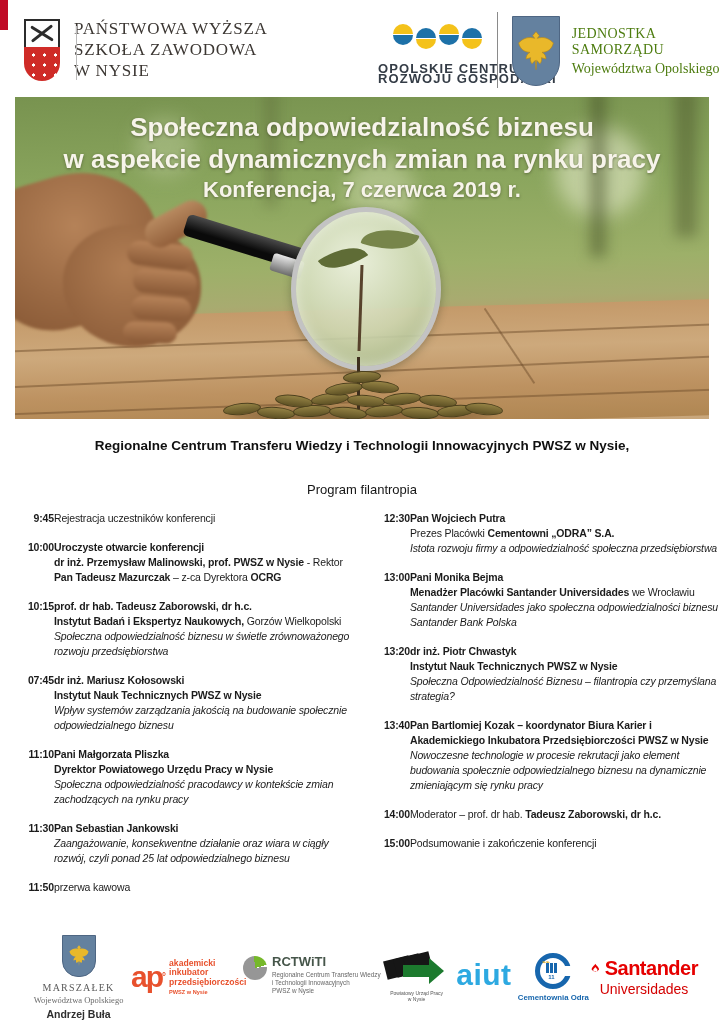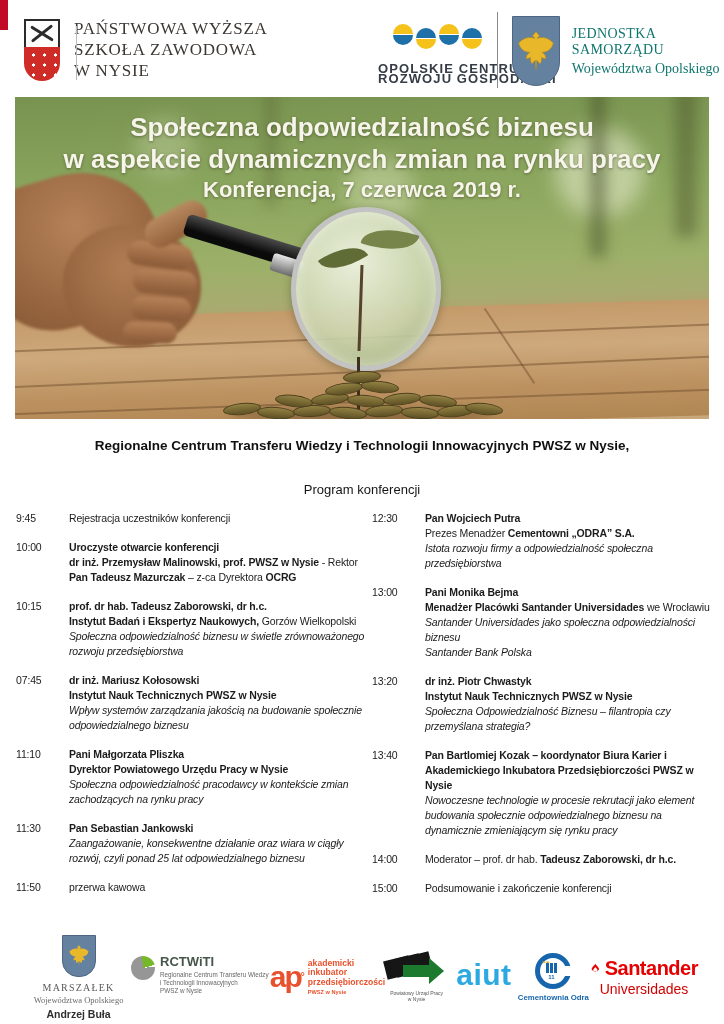--- a/index.html
+++ b/index.html
@@ -23,21 +23,21 @@
   .ocrg-arcs{display:flex;justify-content:center;gap:3px;height:34px;align-items:flex-start;}
   .arcpair{display:flex;flex-direction:column;align-items:center;}
   .arc{width:20px;height:10px;}
   .arc-up{border-radius:10px 10px 0 0;}
   .arc-dn{border-radius:0 0 10px 10px;margin-top:1px;}
   .c-y{background:#f4c21a;}
   .c-b{background:#1d71a8;}
   .ocrg-caption{margin-top:6px;font-size:13px;font-weight:bold;letter-spacing:1.1px;color:#343c46;line-height:10px;white-space:nowrap;}
   .jst-block{position:absolute;left:512px;top:16px;display:flex;align-items:center;}
   .op-shield{width:54px;height:68px;background:#64819f;border:1px solid #4e6683;border-radius:0 0 27px 27px;display:flex;align-items:center;justify-content:center;margin-right:12px;}
-  .jst-text{font-family:"Liberation Serif",serif;color:#0f766e;}
+  .jst-text{font-family:"Liberation Serif",serif;color:#4d7c0f;}
   .jst-l1{font-size:14px;letter-spacing:0.4px;}
   .jst-l2{font-size:14px;margin-top:3px;}
   
   .hero{position:absolute;left:15px;top:97px;width:694px;height:322px;overflow:hidden;background:#8aa25c;}
   .hero .bg{position:absolute;inset:-10px;background:
       linear-gradient(178deg,#76914e 0%,#8ba65e 30%,#9db069 52%,#a8ab70 62%,#bb9a6b 70%,#c7a274 78%,#c9a87e 100%);}
   .blob{position:absolute;border-radius:50%;filter:blur(10px);}
   .trunk{position:absolute;filter:blur(7px);}
   .wood{position:absolute;left:-20px;right:-20px;bottom:-6px;height:116px;transform:rotate(-1.6deg);
     background:linear-gradient(180deg,#c49a6a 0%,#cda97c 35%,#bd9261 70%,#b08753 100%);}
@@ -73,22 +73,22 @@
   .ht3{font-size:22px;line-height:30px;}
   
   .venue{position:absolute;left:0;right:0;top:436px;text-align:center;font-weight:bold;font-size:13.5px;line-height:19px;color:#101010;}
   .prog-heading{position:absolute;left:0;right:0;top:482px;text-align:center;font-size:13px;color:#151515;}
   
   .program{position:absolute;left:16px;top:511px;width:702px;display:flex;}
   .pcol{box-sizing:border-box;}
   .pcol0{width:356px;}
   .pcol1{width:346px;}
   .prog-item{display:flex;margin-bottom:14px;font-size:10.5px;letter-spacing:-0.15px;line-height:15px;}
-  .prog-time{width:38px;flex-shrink:0;font-weight:normal;}
-  .prog-lines{flex:1;max-width:308px;margin-left:15px;}
+  .prog-time{width:38px;flex-shrink:0;font-weight:bold;text-align:right;}
+  .prog-lines{flex:1;max-width:308px;}
   .f-p{font-weight:normal;}
   .f-b{font-weight:bold;}
   .f-i{font-style:italic;}
   .f-bi{font-style:italic;font-weight:bold;}
   
   .footer{position:absolute;left:0;right:0;top:930px;height:94px;display:flex;align-items:center;justify-content:space-between;padding:0 26px;}
   .flogo{text-align:center;}
   .marszalek{width:106px;}
   .m-shield{width:32px;height:40px;background:#64819f;border:1px solid #4e6683;border-radius:0 0 16px 16px;margin:0 auto 5px;display:flex;align-items:center;justify-content:center;}
   .m-t1{font-family:"Liberation Serif",serif;font-size:10px;letter-spacing:1.2px;color:#5a5a5a;}
@@ -239,21 +239,21 @@
   <div class="hero-title">
     <div class="ht1">Społeczna odpowiedzialność biznesu</div>
     <div class="ht2">w aspekcie dynamicznych zmian na rynku pracy</div>
     <div class="ht3">Konferencja, 7 czerwca 2019 r.</div>
   </div>
 </div>
 
 <div class="venue">
   <div>Regionalne Centrum Transferu Wiedzy i Technologii Innowacyjnych PWSZ w Nysie,</div>
 </div>
-<div class="prog-heading">Program konferencji</div>
+<div class="prog-heading">Program filantropia</div>
 
 <div class="program">
   <div class="pcol pcol0">
       <div class="prog-item">
         <div class="prog-time">9:45</div>
         <div class="prog-lines">
           <div class="prog-line"><span class="f-p">Rejestracja uczestników konferencji</span></div>
         </div>
       </div>
       <div class="prog-item">
@@ -300,21 +300,21 @@
         <div class="prog-lines">
           <div class="prog-line"><span class="f-p">przerwa kawowa</span></div>
         </div>
       </div>
     </div>
   <div class="pcol pcol1">
       <div class="prog-item">
         <div class="prog-time">12:30</div>
         <div class="prog-lines">
           <div class="prog-line"><span class="f-b">Pan Wojciech Putra</span></div>
-          <div class="prog-line"><span class="f-p">Prezes Menadżer </span><span class="f-b">Cementowni „ODRA” S.A.</span></div>
+          <div class="prog-line"><span class="f-p">Prezes Placówki </span><span class="f-b">Cementowni „ODRA” S.A.</span></div>
           <div class="prog-line"><span class="f-i">Istota rozwoju firmy a odpowiedzialność społeczna przedsiębiorstwa</span></div>
         </div>
       </div>
       <div class="prog-item">
         <div class="prog-time">13:00</div>
         <div class="prog-lines">
           <div class="prog-line"><span class="f-b">Pani Monika Bejma</span></div>
           <div class="prog-line"><span class="f-b">Menadżer Placówki Santander Universidades</span><span class="f-p"> we Wrocławiu</span></div>
           <div class="prog-line"><span class="f-i">Santander Universidades jako społeczna odpowiedzialności biznesu</span></div>
           <div class="prog-line"><span class="f-i">Santander Bank Polska</span></div>
@@ -354,41 +354,41 @@
 
   <div class="flogo marszalek">
     <div class="m-shield">
       <svg width="22" height="26" viewBox="0 0 60 66">
         <path fill="#e9b82a" d="M30 4 l5 6 -3 4 c9 -3 18 0 24 7 c-2 9 -9 14 -17 14 c4 2 6 6 6 10 l-7 -2 c1 3 0 7 -2 9 l-5 -5 -1 14 -1 -14 -5 5 c-2 -2 -3 -6 -2 -9 l-7 2 c0 -4 2 -8 6 -10 c-8 0 -15 -5 -17 -14 c6 -7 15 -10 24 -7 l-3 -4 z"></path>
       </svg>
     </div>
     <div class="m-t1">MARSZAŁEK</div>
     <div class="m-t2">Województwa Opolskiego</div>
     <div class="m-t3">Andrzej Buła</div>
+  </div>
+
+  <div class="flogo aip">
+    <div class="a-mono"><span>ap</span><span class="a-sup">°</span></div>
+    <div>
+      <div class="a-line">akademicki</div>
+      <div class="a-line">inkubator</div>
+      <div class="a-line">przedsiębiorczości</div>
+      <div class="a-sub">PWSZ w Nysie</div>
+    </div>
   </div>
 
   <div class="flogo rctwiti">
     <div class="r-icon"></div>
     <div>
       <div class="r-title">RCTWiTI</div>
       <div class="r-sub">
         <div>Regionalne Centrum Transferu Wiedzy</div>
         <div>i Technologii Innowacyjnych</div>
         <div>PWSZ w Nysie</div>
       </div>
-    </div>
-  </div>
-
-  <div class="flogo aip">
-    <div class="a-mono"><span>ap</span><span class="a-sup">°</span></div>
-    <div>
-      <div class="a-line">akademicki</div>
-      <div class="a-line">inkubator</div>
-      <div class="a-line">przedsiębiorczości</div>
-      <div class="a-sub">PWSZ w Nysie</div>
     </div>
   </div>
 
   <div class="flogo pup">
     <div class="p-icon">
       <div class="p-card" style="left:0;top:6px;"></div>
       <div class="p-card" style="left:10px;top:4px;"></div>
       <div class="p-card" style="left:20px;top:2px;"></div>
       <div class="p-shaft"></div>
       <div class="p-head"></div>

